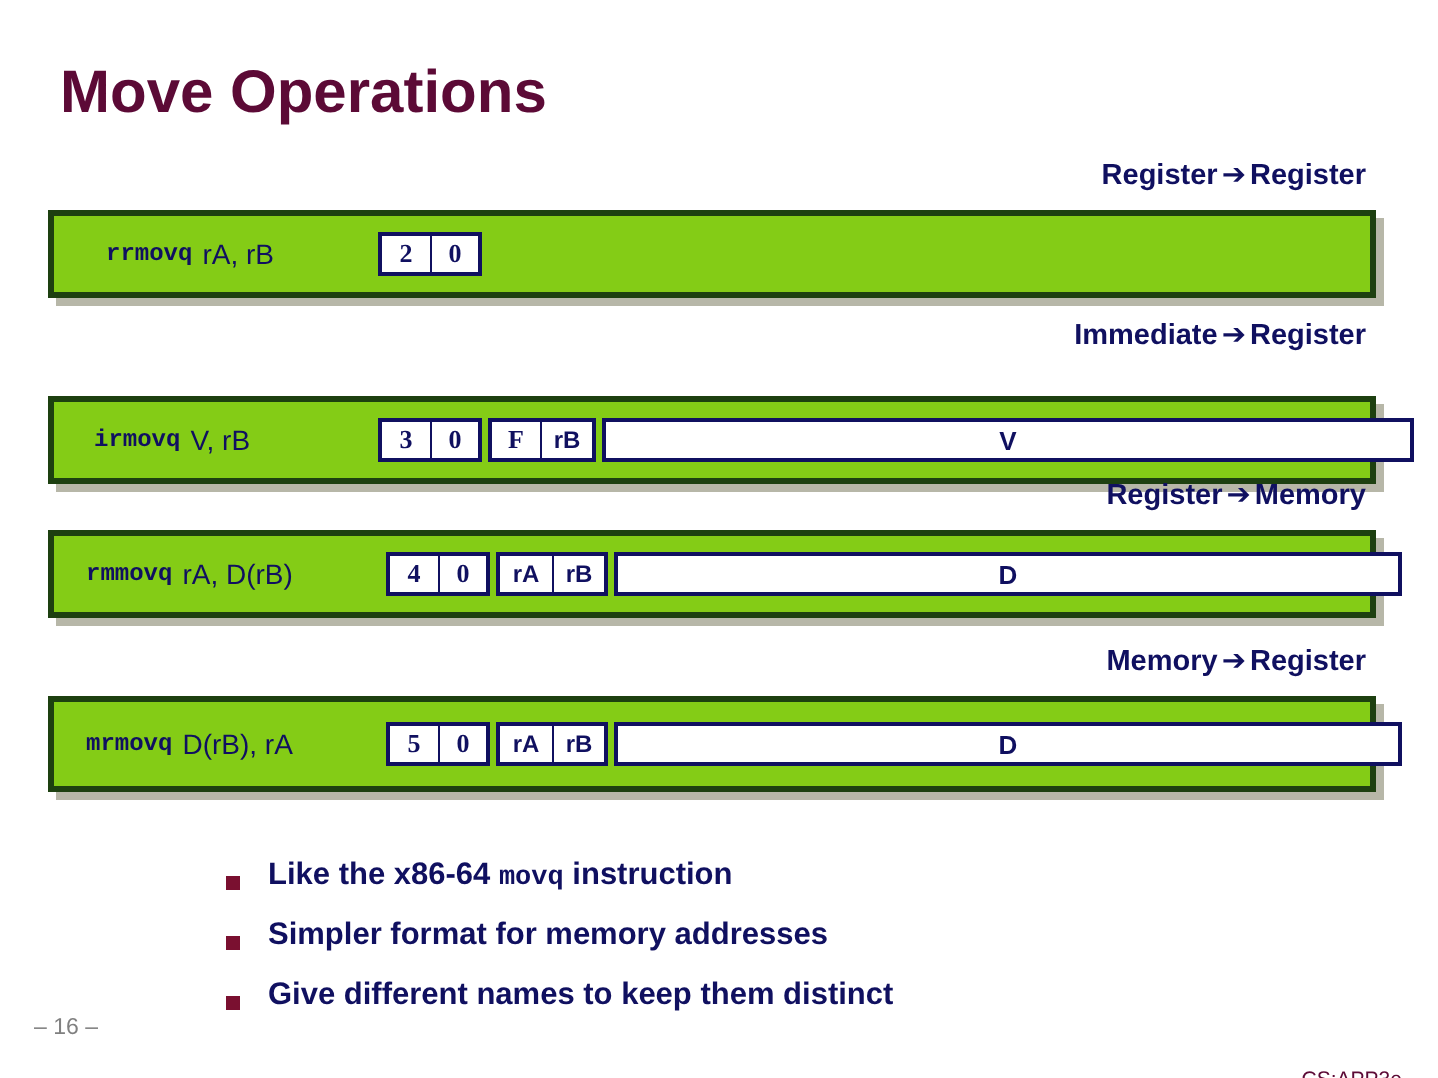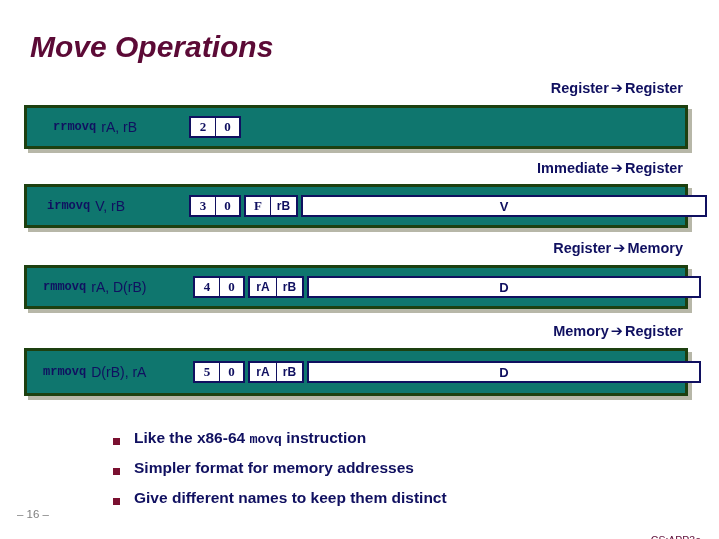--- a/index.html
+++ b/index.html
@@ -18,21 +18,20 @@
   
   #slide-title {
     position: absolute;
     left: 30px;
     top: 30px;
     font-size: 30px;
     font-weight: bold;
     color: #5c0a36;
     letter-spacing: 0px;
     white-space: nowrap;
-    font-style: italic;
   }
 
   
   .section-caption {
     position: absolute;
     right: 36px;
     font-size: 14.5px;
     font-weight: bold;
     color: #101060;
     white-space: nowrap;
@@ -41,21 +40,21 @@
     font-family: "DejaVu Sans", sans-serif;
     font-weight: bold;
     padding: 0 2px;
   }
 
   
   .instr-panel {
     position: absolute;
     left: 24px;
     width: 664px;
-    background: #0f766e;
+    background: #84cc16;
     border: 3px solid #1d4010;
     box-sizing: border-box;
     box-shadow: 4px 4px 0 0 #b7b7a8;
   }
 
   .instr-label {
     position: absolute;
     left: 0;
     top: 0;
     height: 100%;
@@ -191,21 +190,21 @@
         <span class="sans" style="margin-left: 5px;">rA, rB</span>
       </div>
       <div class="fields" style="left: 162px;">
         <div class="fgroup">
           <div class="cell code">2</div>
           <div class="cell code">0</div>
         </div>
       </div>
     </div>
     <div class="section-caption" style="top: 160px;"><span>Immediate</span><span class="caption-arrow">➔</span><span>Register</span></div>
-    <div class="instr-panel" style="top: 184px; height: 44px;">
+    <div class="instr-panel" style="top: 198px; height: 44px;">
       <div class="instr-label" style="left: 20px;">
         <span class="mono">irmovq</span>
         <span class="sans" style="margin-left: 5px;">V, rB</span>
       </div>
       <div class="fields" style="left: 162px;">
         <div class="fgroup">
           <div class="cell code">3</div>
           <div class="cell code">0</div>
         </div>
         <div class="fgroup">

